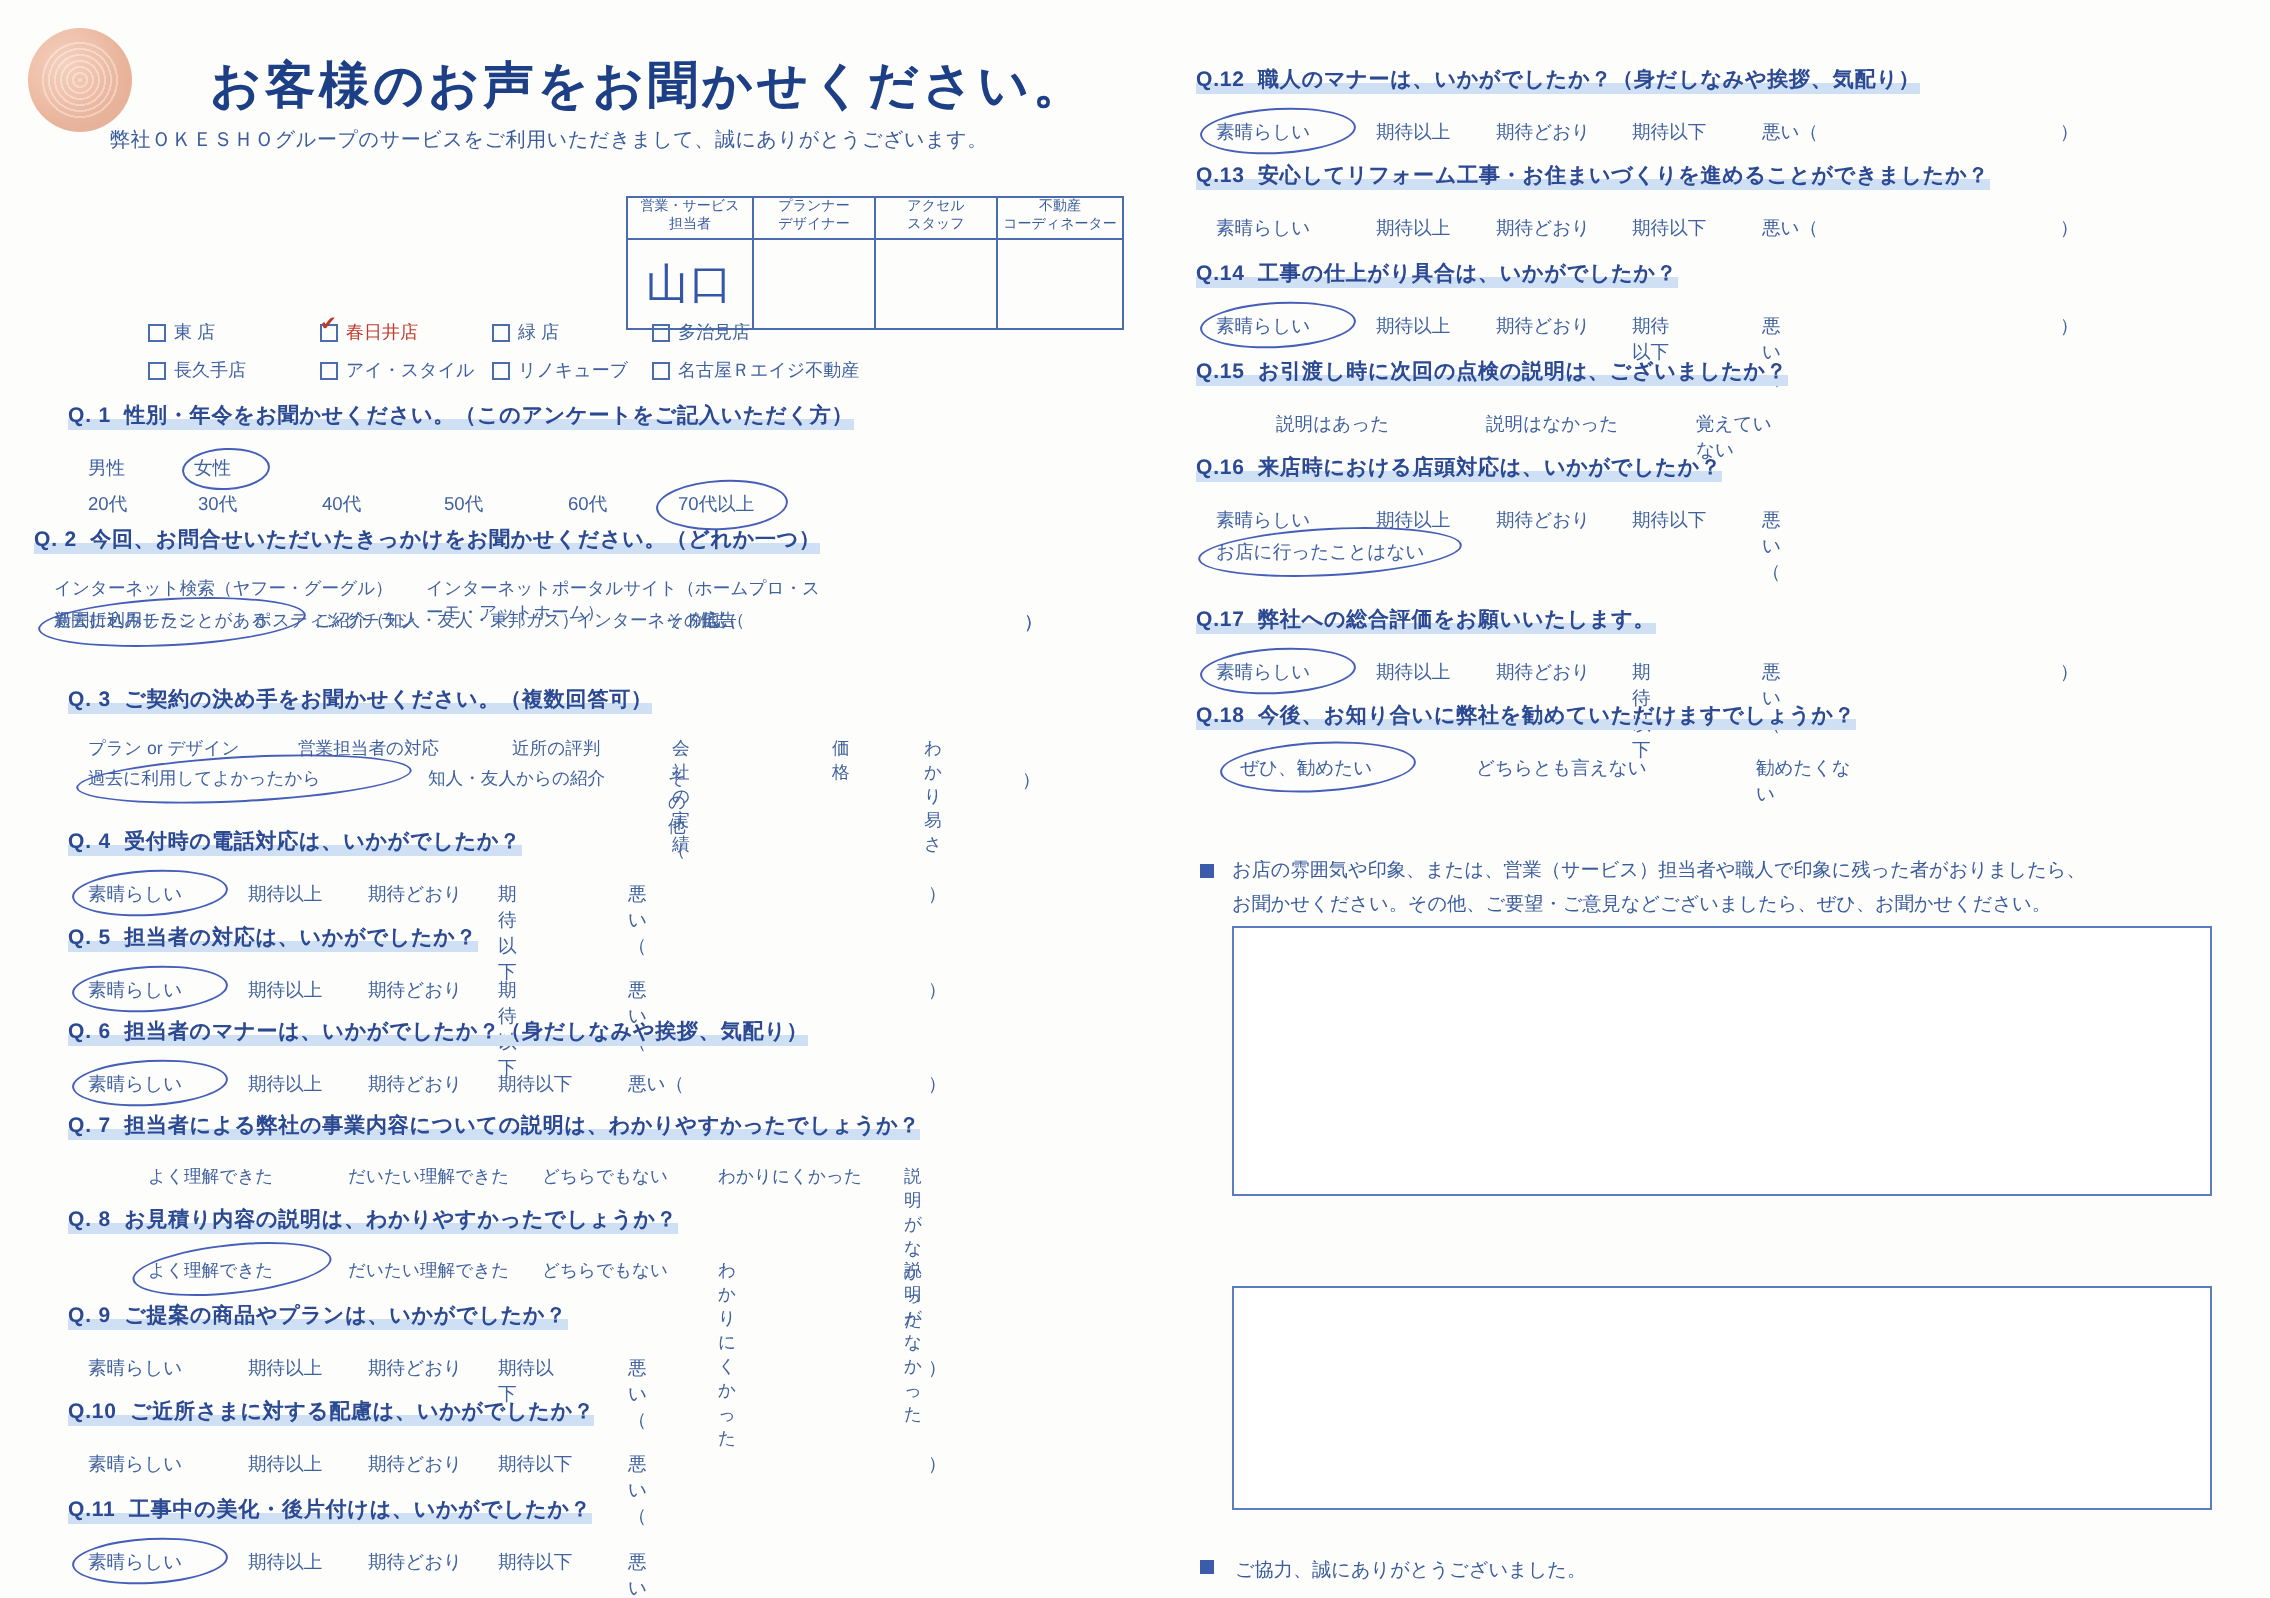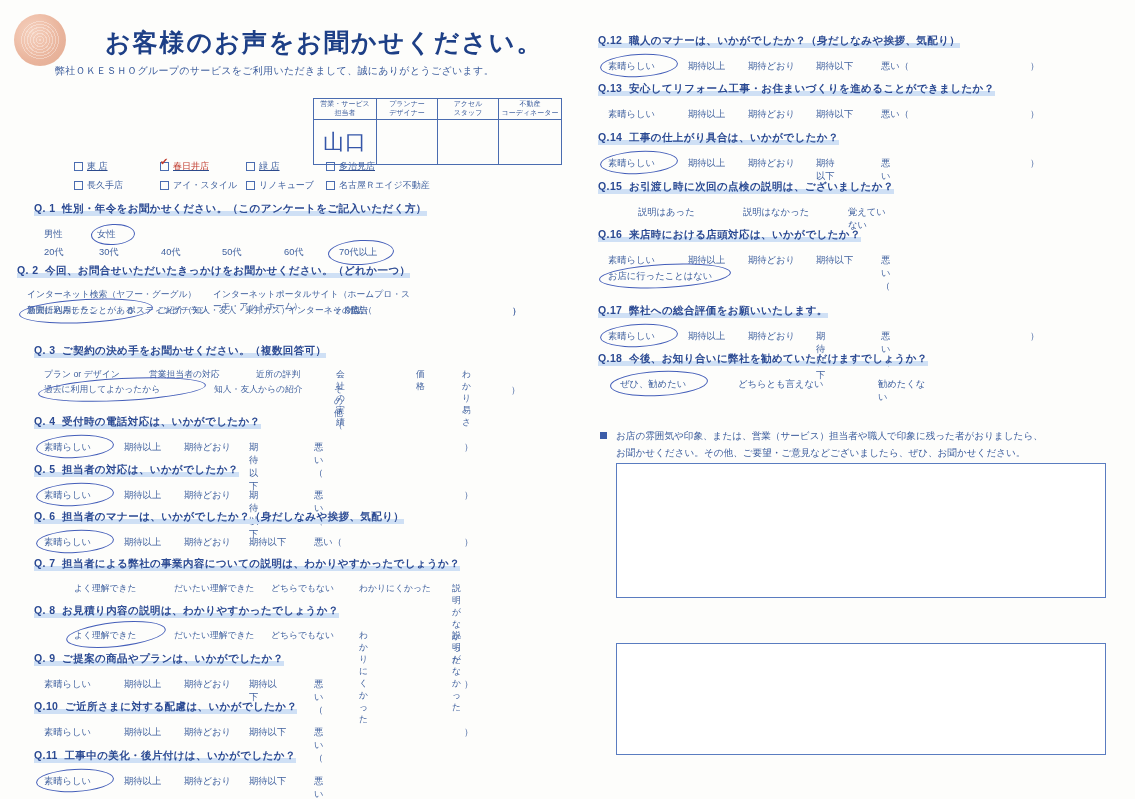--- a/index.html
+++ b/index.html
@@ -122,21 +122,21 @@
           <td><span class="hand-name">山口</span></td>
           <td></td>
           <td></td>
           <td></td>
         </tr>
       </tbody>
     </table>
   </div>
 
   <div class="blk" style="left:74px; top:160px; width:420px;">
-    <div class="row" style="gap:0;text-decoration:underline;">
+    <div class="row" style="gap:0;">
       <span class="cb-item" style="width:86px;">
           <span class="cbox mark"></span>
           <span>東 店</span>
         </span>
       <span class="cb-item checked" style="width:86px;">
           <span class="cbox mark"></span>
           <span>春日井店</span>
         </span>
       <span class="cb-item" style="width:80px;">
           <span class="cbox mark"></span>
@@ -453,14 +453,18 @@
     </div>
   </div>
   <div class="blk cbox-big" style="left:616px; top:463px; width:488px; height:133px;">
     <span style="display:block; padding:4px; font-size:9.5px; color:#3a5b9c;"></span>
   </div>
 
   <div class="blk cbox-big" style="left:616px; top:643px; width:488px; height:110px;">
     <span style="display:block; padding:4px; font-size:9.5px; color:#3a5b9c;"></span>
   </div>
 
+  <div class="blk" style="left:600px; top:775px;">
+    <span class="sq"></span>
+    <span class="note">ご協力、誠にありがとうございました。</span>
+  </div>
 
 </div>
 
 </body></html>

